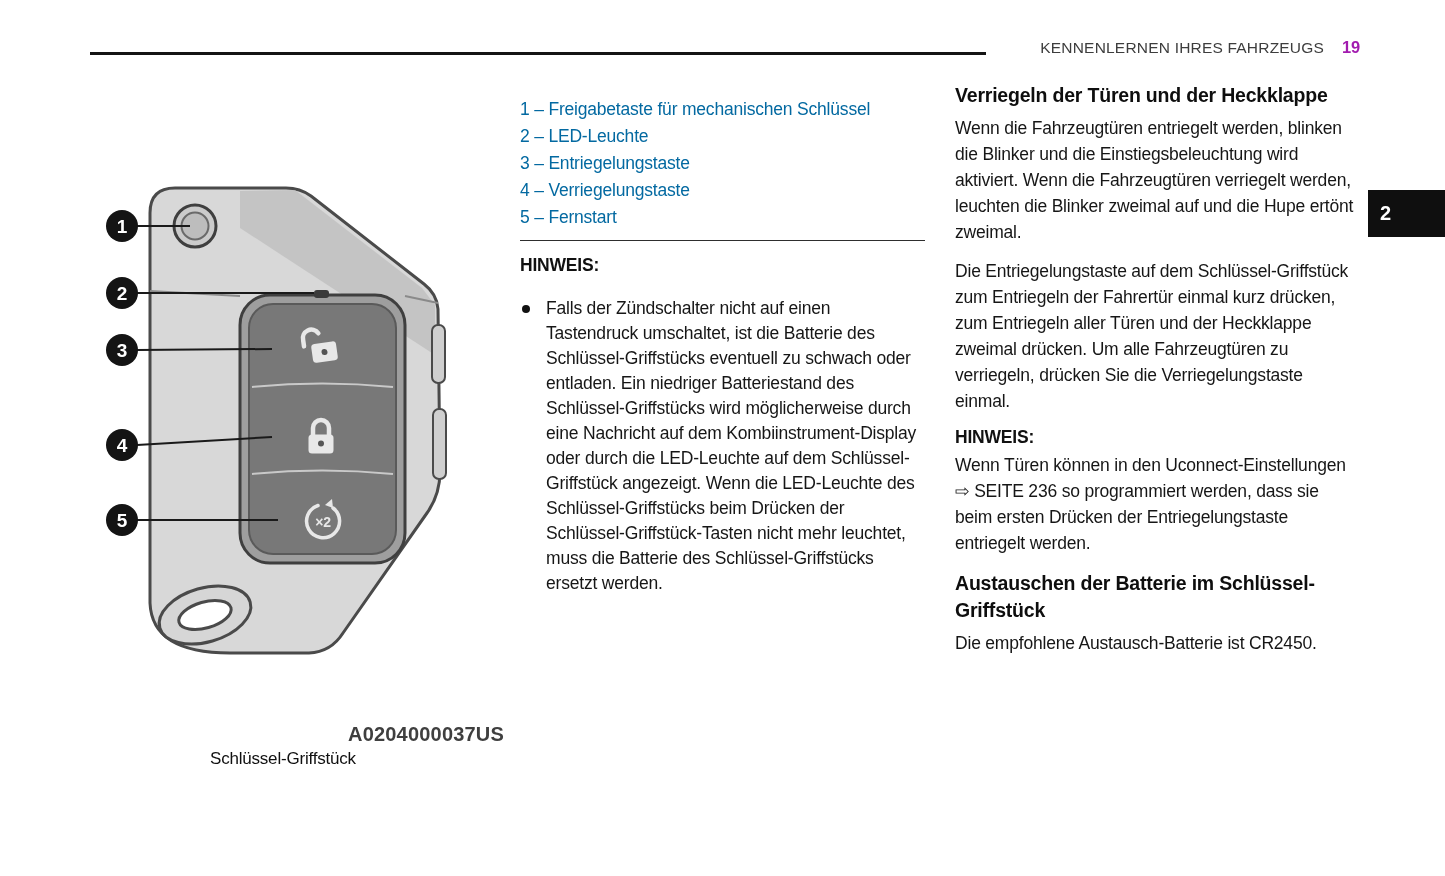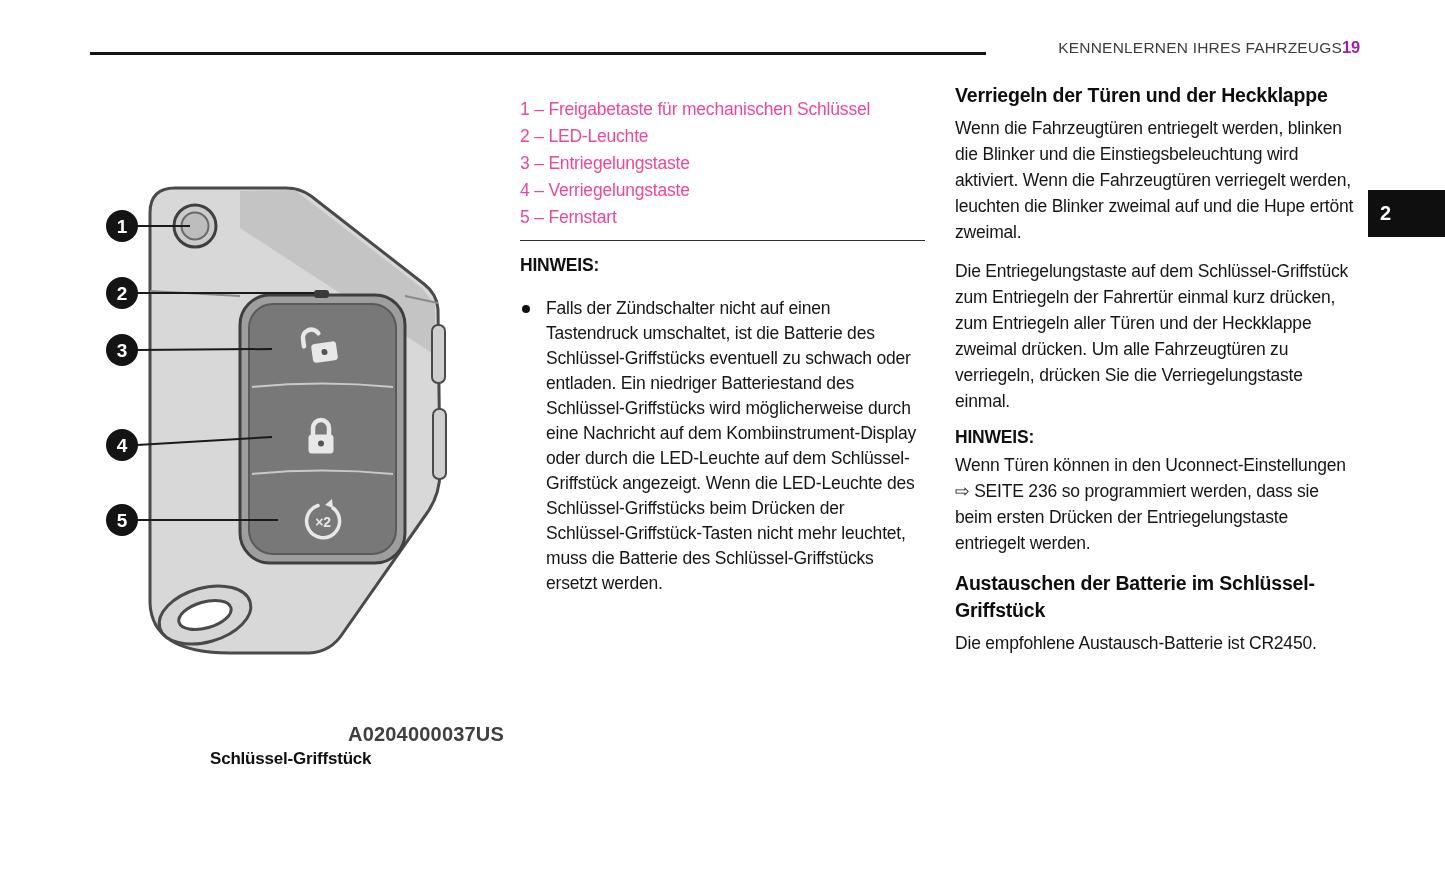--- a/index.html
+++ b/index.html
@@ -3,34 +3,34 @@
 <meta charset="utf-8">
 <style>
   html,body{margin:0;padding:0;}
   body{
     width:1445px;height:876px;position:relative;background:#ffffff;
     font-family:"Liberation Sans", sans-serif;color:#1a1a1a;
     letter-spacing:-0.2px; overflow:hidden;
   }
   
   .top-rule{position:absolute;left:90px;top:52px;width:896px;height:3px;background:#141414;}
-  .header{position:absolute;top:38px;left:1010px;width:350px;display:flex;align-items:baseline;justify-content:flex-end;}
+  .header{position:absolute;top:38px;left:1010px;width:350px;display:flex;align-items:baseline;justify-content:flex-end;gap:18px;}
   .header .chap{font-size:15.5px;color:#3d3d3d;letter-spacing:0.2px;}
   .header .pnum{font-size:16.5px;font-weight:bold;color:#a21caf;}
   .chapter-tab{
     position:absolute;right:0;top:190px;width:77px;height:47px;background:#0f0f0f;
     color:#fff;font-size:20px;font-weight:bold;line-height:47px;padding-left:12px;box-sizing:border-box;
   }
   
   .figure{position:absolute;left:90px;top:183px;width:430px;height:620px;}
   .fig-code{position:absolute;left:258px;top:540px;font-size:20px;font-weight:bold;color:#3f3f3f;letter-spacing:0.2px;}
-  .fig-caption{position:absolute;left:120px;top:566px;font-size:17px;font-weight:bold;color:#101010;}
+  .fig-caption{position:absolute;left:120px;top:566px;font-size:17px;font-weight:normal;color:#101010;}
   
   .col-mid{position:absolute;left:520px;top:96px;width:405px;}
-  .legend-row{font-size:17.5px;line-height:27px;color:#ec4899;}
+  .legend-row{font-size:17.5px;line-height:27px;color:#0369a1;}
   .legend-rule{border:none;border-top:1.5px solid #2e2e2e;margin:9px 0 0 0;width:100%;}
   .note-title{font-size:17.5px;font-weight:bold;margin-top:14px;color:#111;}
   .bullet{display:flex;margin-top:20px;}
   .bullet .dot{flex:0 0 auto;width:8px;height:8px;border-radius:50%;background:#111;margin:9px 16px 0 2px;}
   .bullet p{margin:0;font-size:17.5px;line-height:25px;color:#161616;hyphens:auto;}
   
   .col-right{position:absolute;left:955px;top:82px;width:402px;}
   .col-right h2{margin:0 0 6px 0;font-size:19.5px;font-weight:bold;color:#0e0e0e;line-height:27px;}
   .col-right p{margin:0 0 13px 0;font-size:17.5px;line-height:26px;color:#161616;hyphens:auto;}
   .col-right .note-head{font-size:17.5px;font-weight:bold;margin:4px 0 4px 0;color:#111;}

